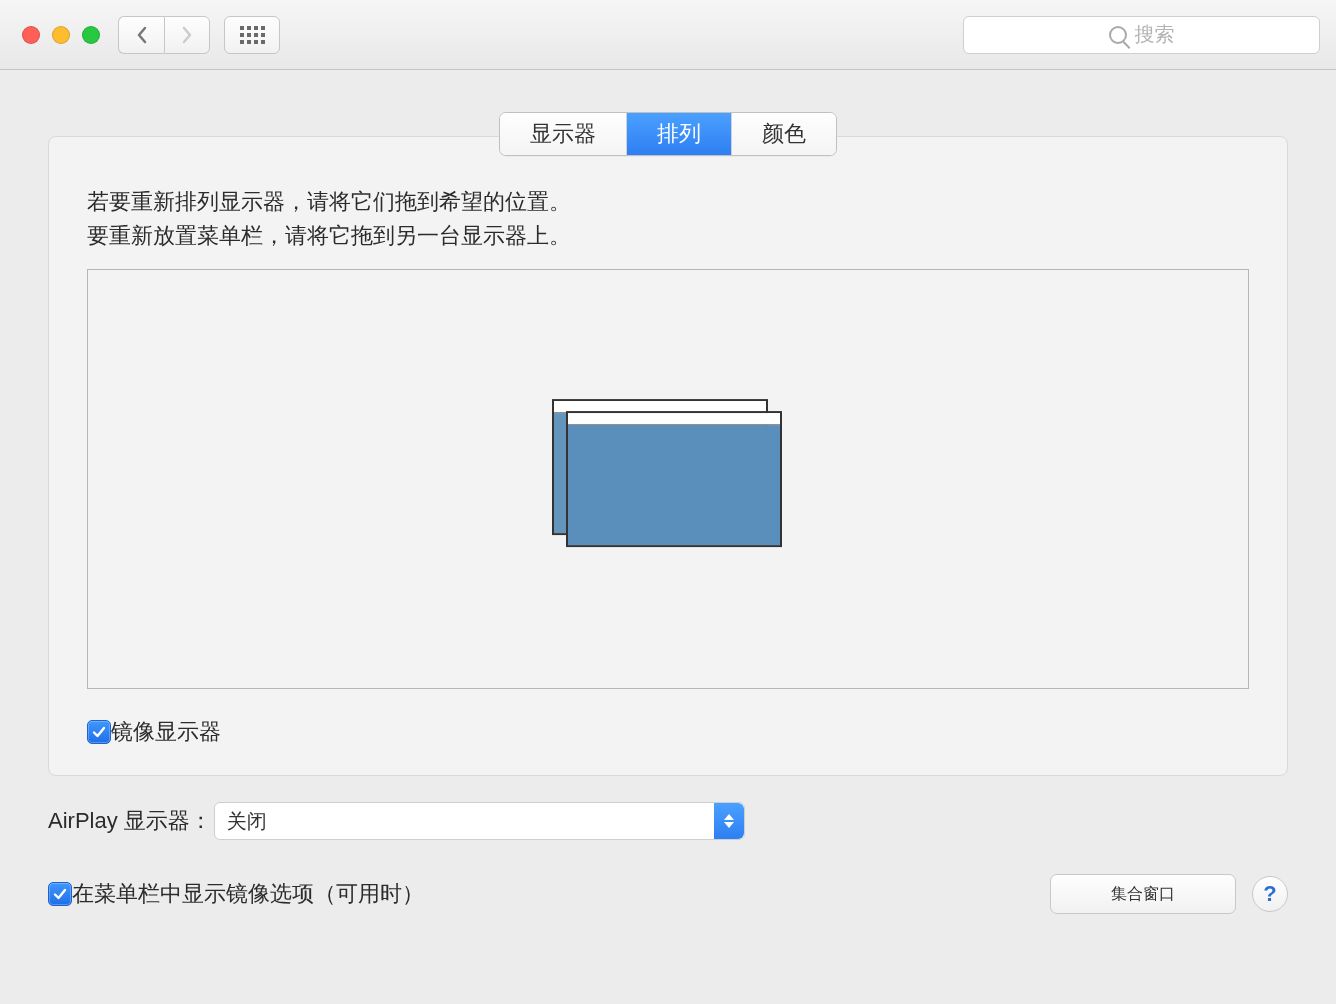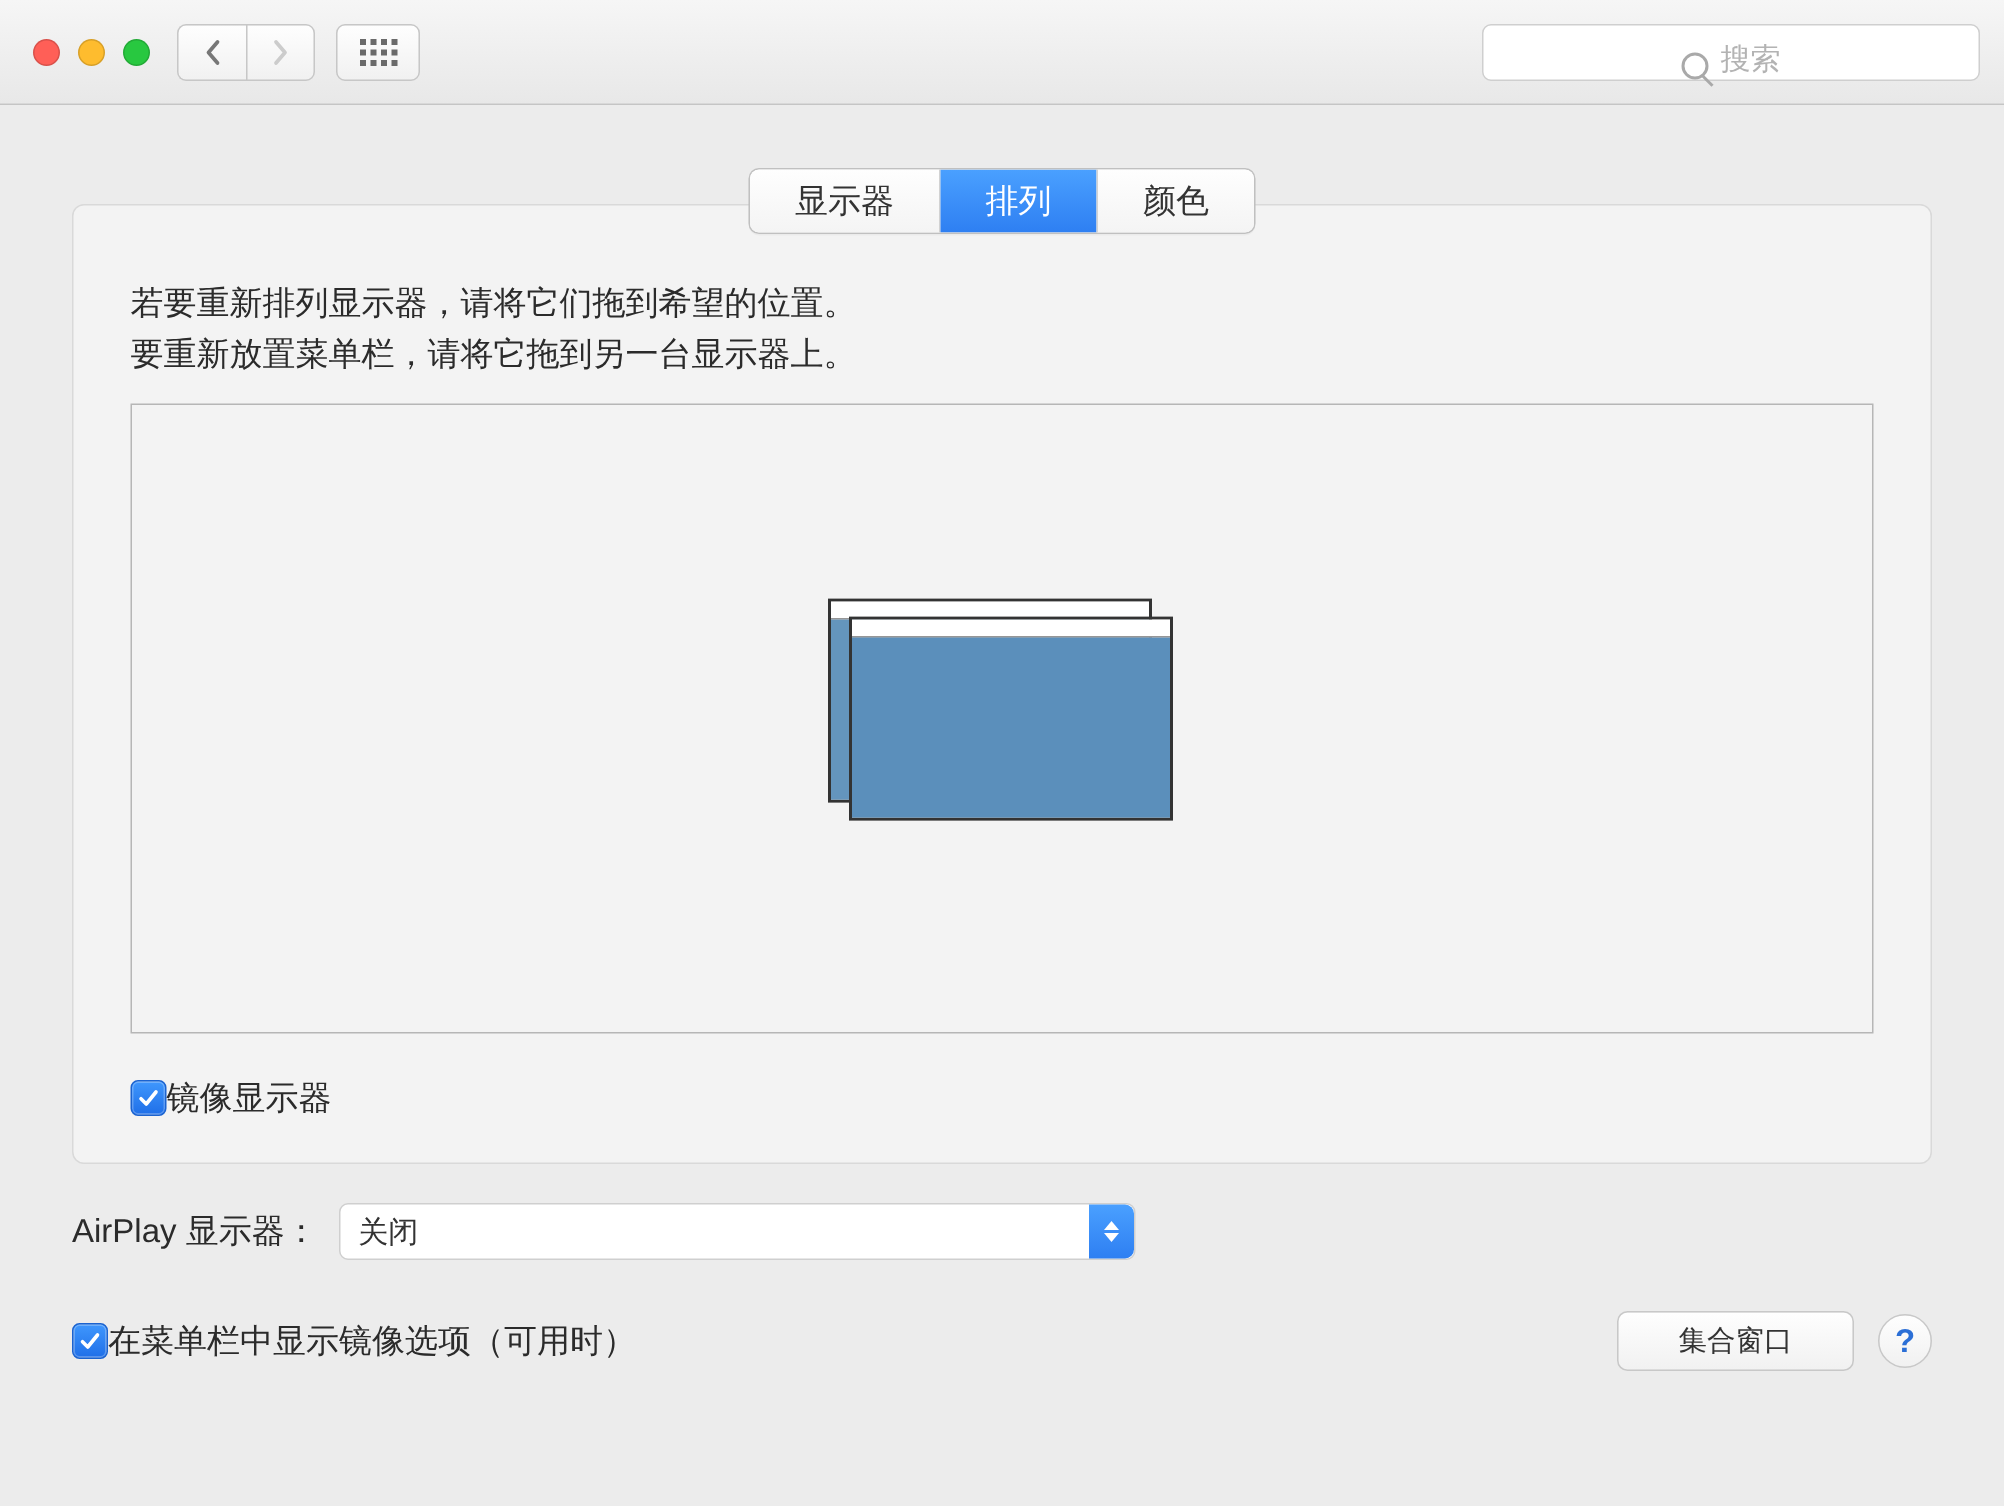--- a/index.html
+++ b/index.html
@@ -48,25 +48,25 @@
   .grid-icon span { background: #6a6a6a; width: 4px; height: 4px; }
 
   .window-title {
     position: absolute; left: 0; right: 0; text-align: center;
     font-size: 22px; color: #4b4b4b; pointer-events: none;
     top: 20px;
   }
 
   .search-field {
     margin-left: auto;
-    width: 332px; height: 38px;
+    width: 357px; height: 38px;
     background: #fff;
     border: 1px solid #cfcfcf;
     border-radius: 6px;
-    display: flex; align-items: flex-end; justify-content: center;
+    display: flex; align-items: center; justify-content: center;
     color: #b3b3b3; font-size: 20px; gap: 8px;
   }
   .search-icon {
     width: 18px; height: 18px; border: 2px solid #a9a9a9; border-radius: 50%;
     position: relative;
   }
   .search-icon::after {
     content: ""; position: absolute; width: 9px; height: 2px; background: #a9a9a9;
     bottom: -4px; right: -6px; transform: rotate(45deg);
   }
@@ -120,21 +120,21 @@
   .mac-checkbox {
     width: 24px; height: 24px; border-radius: 5px; background: linear-gradient(#3f97fd,#1f6fe8);
     display: flex; align-items: center; justify-content: center;
     border: 1px solid #1b63d0; box-shadow: inset 0 0 0 1px rgba(255,255,255,0.25);
   }
   .mac-checkbox svg { width: 16px; height: 16px; }
   .check-label { font-size: 22px; color: #2b2b2b; }
 
   
   .bottom { padding: 26px 48px 0 48px; }
-  .airplay-row { display: flex; align-items: center; gap: 14px; margin-bottom: 34px; }
+  .airplay-row { display: flex; align-items: center; gap: 2px; margin-bottom: 34px; }
   .airplay-label { font-size: 22px; color: #2b2b2b; }
   .mac-select {
     position: relative; width: 531px; height: 38px;
     background: #fff; border: 1px solid #cfcfcf; border-radius: 6px;
     display: flex; align-items: center; padding: 0 12px; font-size: 20px; color: #333;
   }
   .select-arrows {
     position: absolute; right: 0; top: 0; bottom: 0; width: 30px;
     background: linear-gradient(#4aa0ff, #2e7ff2);
     border-radius: 0 6px 6px 0;
@@ -144,24 +144,24 @@
   .select-arrows .arr-up, .select-arrows .arr-down {
     width: 0; height: 0; border-left: 5px solid transparent; border-right: 5px solid transparent;
   }
   .select-arrows .arr-up { border-bottom: 6px solid #fff; }
   .select-arrows .arr-down { border-top: 6px solid #fff; }
 
   .footer-row { display: flex; align-items: center; gap: 0; }
   .footer-label { font-size: 22px; color: #2b2b2b; }
   .gather-btn {
     margin-left: auto;
-    height: 40px; padding: 0 40px;
+    height: 40px; padding: 0 60px;
     background: linear-gradient(#fefefe,#f1f1f1);
     border: 1px solid #c8c8c8; border-radius: 7px;
-    font-size: 19px; color: #333;
+    font-size: 16px; color: #333;
     display: flex; align-items: center;
   }
   .help-btn {
     width: 36px; height: 36px; border-radius: 50%;
     background: linear-gradient(#fefefe,#f1f1f1);
     border: 1px solid #c8c8c8;
     display: flex; align-items: center; justify-content: center;
     color: #2b6fd6; font-size: 22px; font-weight: 600;
     margin-left: 16px;
   }

